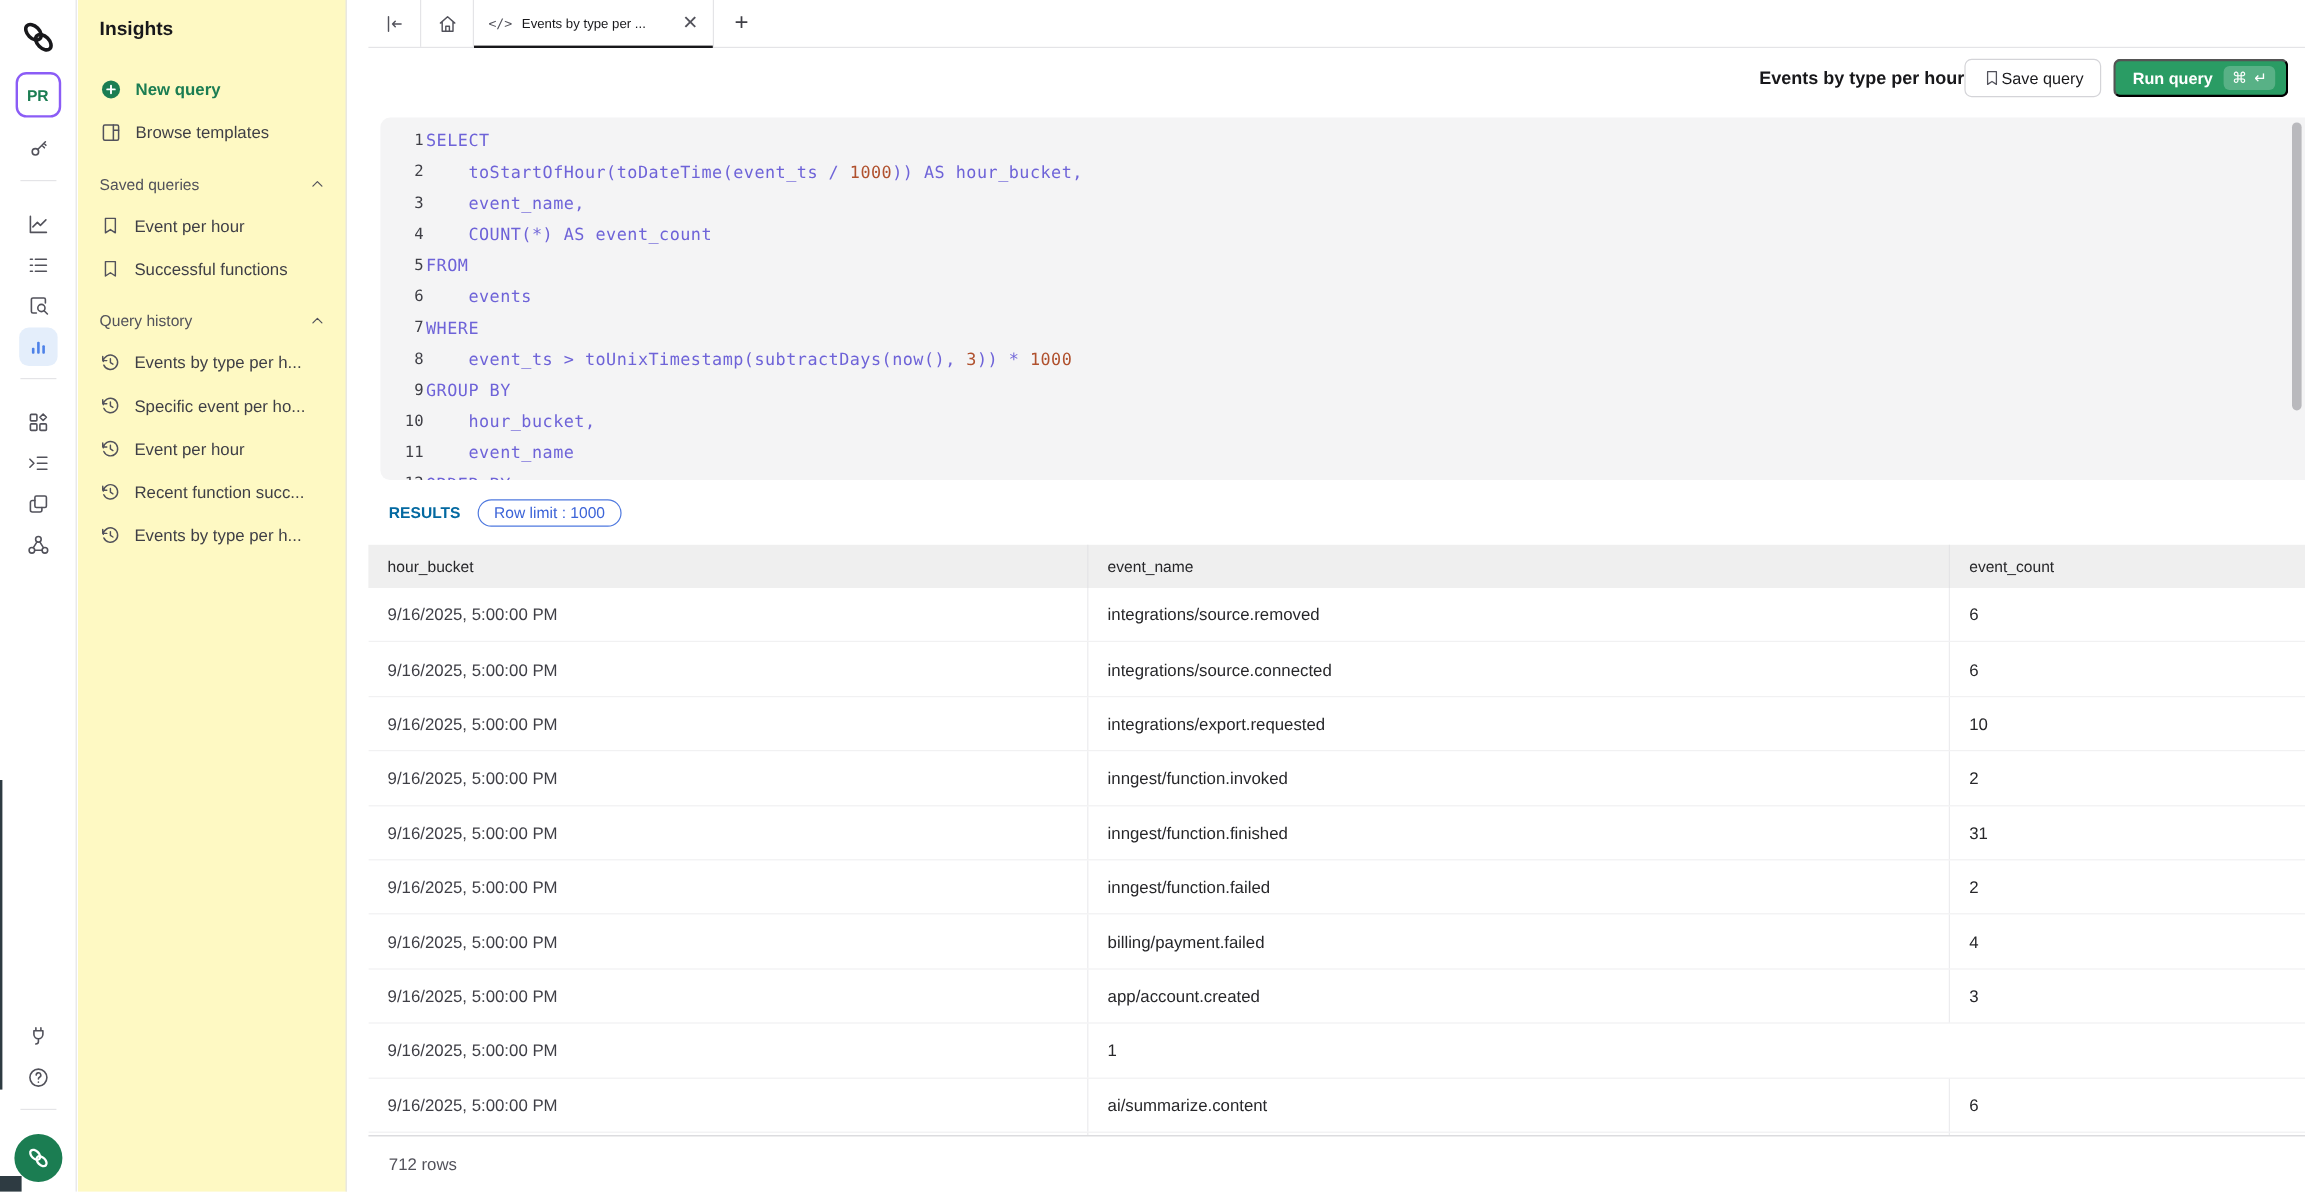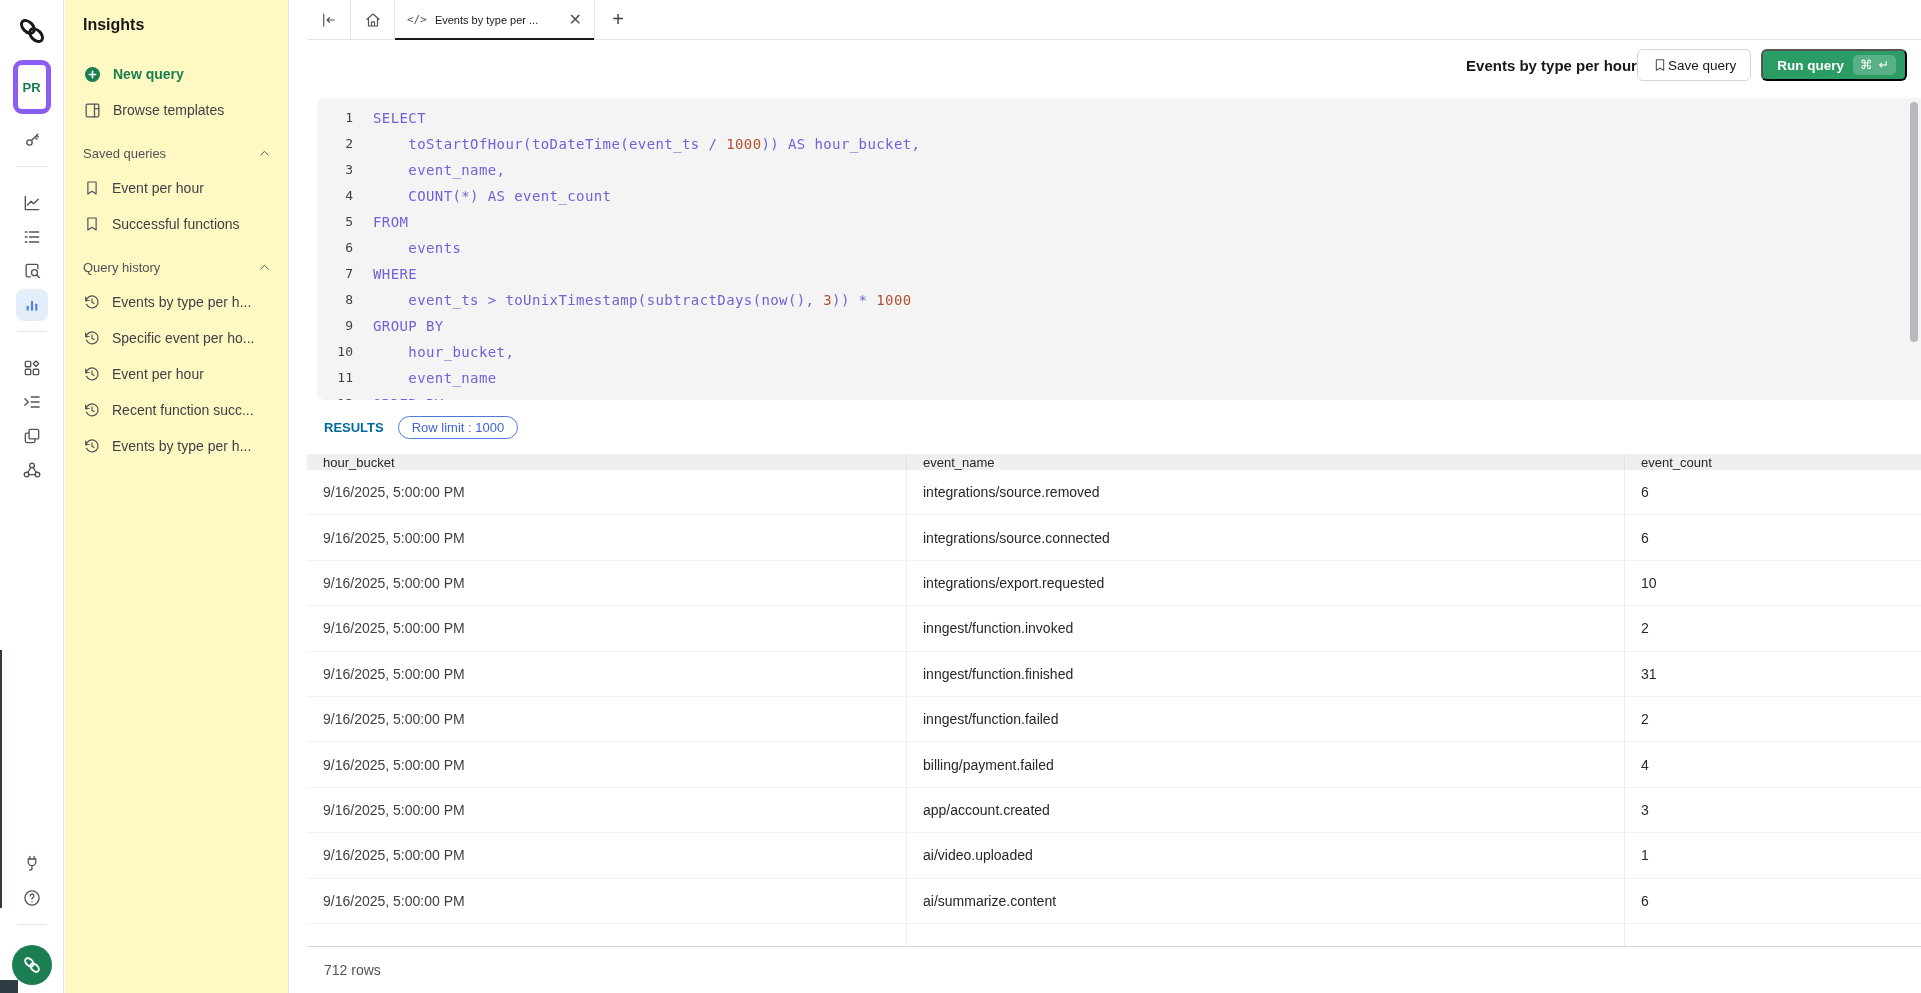--- a/index.html
+++ b/index.html
@@ -5,21 +5,21 @@
   * { margin:0; padding:0; box-sizing:border-box; }
   html,body { width:1921px; height:993px; overflow:hidden; background:#fff;
     font-family:"Liberation Sans", sans-serif; color:#18181b; }
   svg { display:block; }
   .ic { stroke:#52525b; fill:none; stroke-width:1.6; stroke-linecap:round; stroke-linejoin:round; }
 
   
   .rail { position:absolute; left:0; top:0; bottom:0; width:64px; background:#fff;
     border-right:1px solid #e4e4e7; display:flex; flex-direction:column; align-items:center; padding-top:14px; }
   .rail-logo { width:34px; height:34px; }
-  .rail-avatar { margin-top:12px; width:38px; height:54px; border:5px solid #8b5cf6; border-radius:9px;
+  .rail-avatar { margin-top:12px; width:38px; height:38px; border:2px solid #8b5cf6; border-radius:9px;
     display:flex; align-items:center; justify-content:center; font-size:13px; font-weight:700; color:#1b7d52; background:#fff; }
   .rbtn { margin-top:2px; width:32px; height:32px; border-radius:8px; display:flex; align-items:center; justify-content:center; }
   .rbtn.first { margin-top:10px; }
   .rbtn.active { background:#e4eefb; }
   .rail-hr { width:30px; height:1px; background:#e4e4e7; margin:10px 0; flex:none; }
   .rail-spacer { flex:1; }
   .rail-bottom-avatar { width:40px; height:40px; border-radius:50%; background:#1b7d52;
     display:flex; align-items:center; justify-content:center; margin:10px 0 8px; }
 
   
@@ -53,30 +53,30 @@
   .page-title { font-size:15px; font-weight:700; flex:1;text-align:right; }
   .btn { height:32px; display:flex; align-items:center; border-radius:6px; font-size:13.5px; cursor:default; }
   .btn-save { gap:0; padding:0 14px; border:1px solid #d4d4d8; background:#fff; font-weight:500; color:#18181b; margin-right:10px; }
   .btn-run { gap:9px; padding:0 9px 0 14px; background:#2a9c64; color:#fff; font-weight:600;align-items:center; }
   .kbd { display:flex; gap:6px; background:rgba(255,255,255,.22); border-radius:5px; padding:2px 7px 3px; font-size:12.5px; font-weight:400; }
 
   .editor { margin:8px 0 0 10px; height:302px; flex:none; background:#f4f4f5; border-radius:8px 0 0 8px;
     position:relative; overflow:hidden; padding-top:7px; }
   .cline { display:flex; height:26px; line-height:26px; font-family:"DejaVu Sans Mono", monospace; font-size:14px; padding-left:8px; }
   .lnum { width:28px; flex:none; text-align:right; color:#3f3f46; font-size:13px; }
-  .lcode { margin-left:20px; white-space:pre; letter-spacing:.4px; }
+  .lcode { margin-left:2px; white-space:pre; letter-spacing:.4px; }
   .tok-kw { color:#6e63d8; }
   .tok-num { color:#b0512e; }
   .editor-scrollbar { position:absolute; right:3px; top:4px; width:8px; height:240px; background:#b9b9bd; border-radius:4px; }
 
   .results-bar { height:54px; flex:none; display:flex; align-items:center; gap:14px; padding-left:17px; }
   .results-label { font-size:13px; font-weight:700; color:#0369a1; }
   .pill { border:1px solid #4f79df; color:#3c64d8; font-size:13px; border-radius:999px; padding:3px 13px; }
 
-  .thead { height:16px; flex:none; background:#efefef; display:flex; align-items:center; font-size:13px; color:#27272a; }
+  .thead { height:36px; flex:none; background:#efefef; display:flex; align-items:center; font-size:13px; color:#27272a; }
   .c0 { width:599px; } .c1 { width:718px; } .c2 { flex:1; }
   .tcell { padding-left:16px; height:100%; display:flex; align-items:center; }
   .tbody { flex:1; overflow:hidden; }
   .trow { height:45.4px; display:flex; border-bottom:1px solid #f1f1f2; font-size:14px; color:#27272a; }
   .trow .c0 { color:#3f3f46; }
   .trow .c1, .trow .c2, .thead .c1, .thead .c2 { border-left:1px solid #ececee; }
   .thead .c1, .thead .c2 { border-left-color:#e4e4e6; }
   .table-footer { height:47px; flex:none; border-top:1px solid #d4d4d8; display:flex; align-items:center;
     padding-left:17px; font-size:14px; color:#52525b; background:#fff; }
 </style>
@@ -427,21 +427,20 @@
         <div class="tcell c1">billing/payment.failed</div>
         <div class="tcell c2">4</div>
       </div>
       <div class="trow">
         <div class="tcell c0">9/16/2025, 5:00:00 PM</div>
         <div class="tcell c1">app/account.created</div>
         <div class="tcell c2">3</div>
       </div>
       <div class="trow">
         <div class="tcell c0">9/16/2025, 5:00:00 PM</div>
-        <div class="tcell c1">ai/video.uploaded</div>
         <div class="tcell c2">1</div>
       </div>
       <div class="trow">
         <div class="tcell c0">9/16/2025, 5:00:00 PM</div>
         <div class="tcell c1">ai/summarize.content</div>
         <div class="tcell c2">6</div>
       </div>
       <div class="trow">
         <div class="tcell c0"></div>
         <div class="tcell c1"></div>

